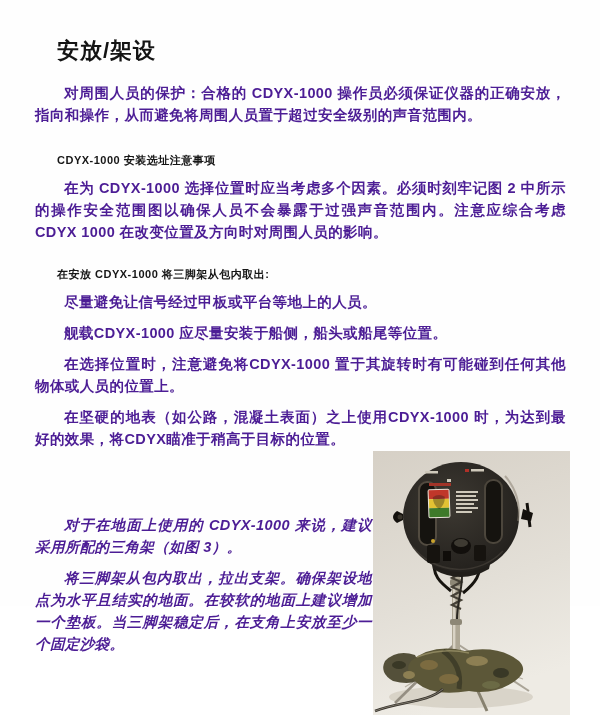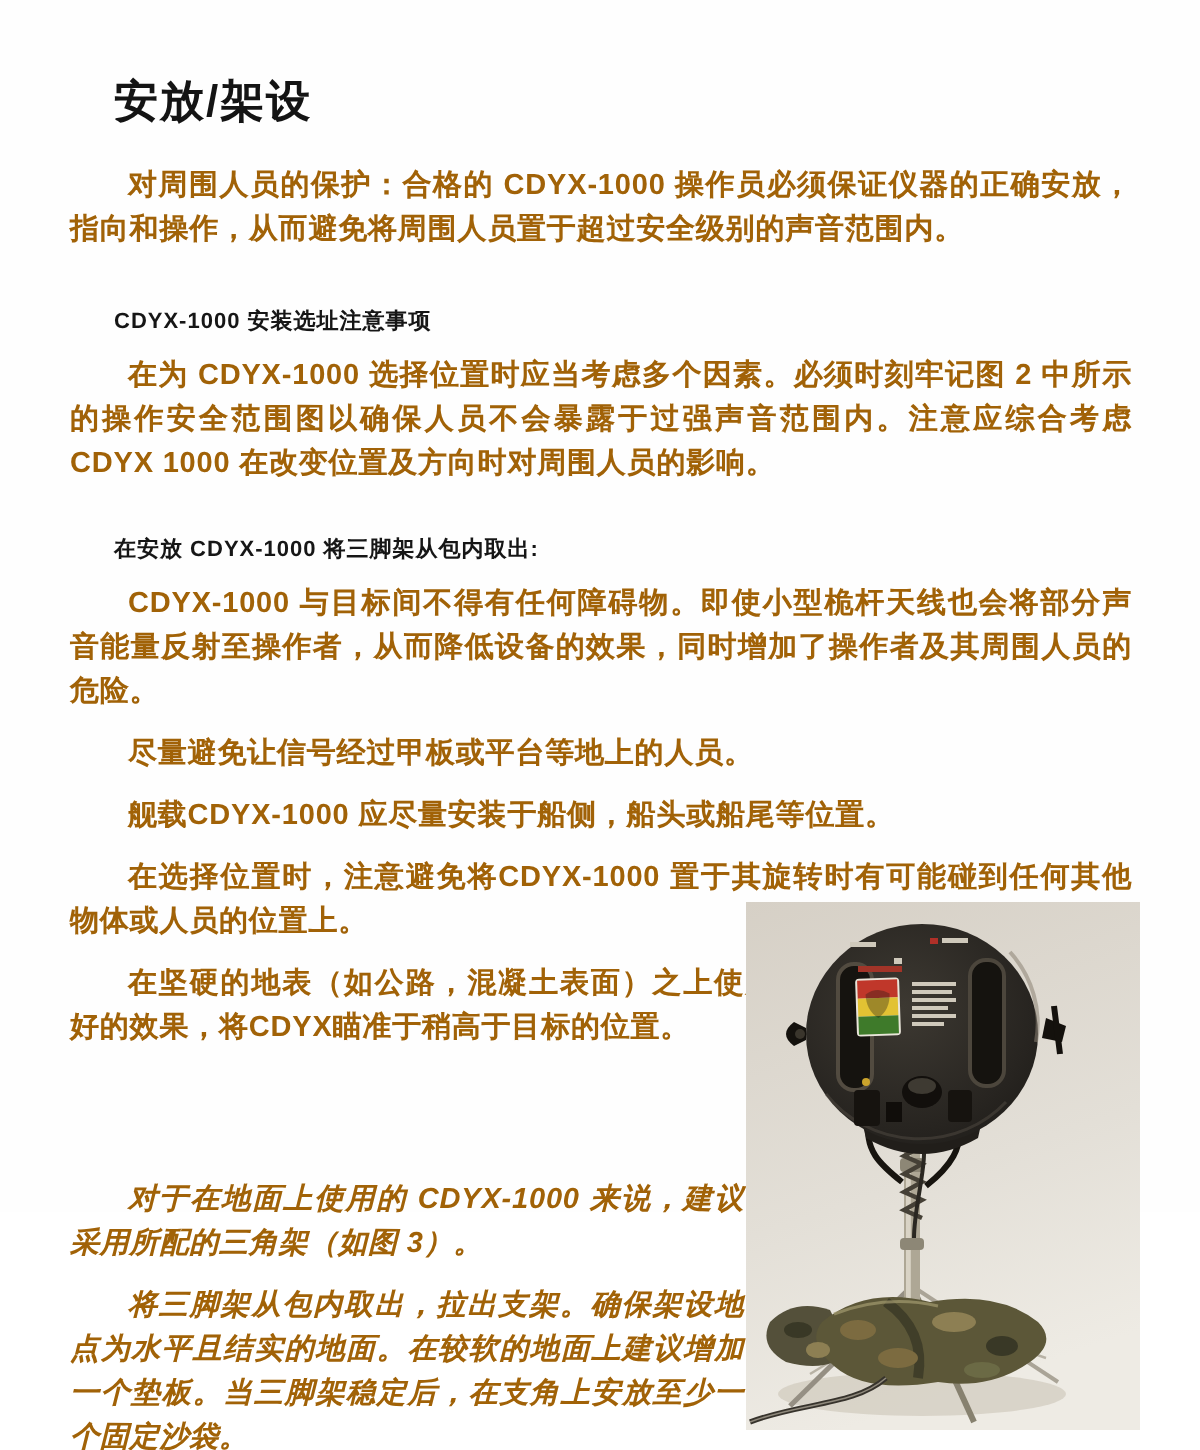--- a/index.html
+++ b/index.html
@@ -17,21 +17,21 @@
     margin:36px 0 16px 22px;color:#141414;
   }
   .h2{
     font-size:11px;font-weight:bold;letter-spacing:0.5px;
     margin:27px 0 9px 22px;color:#161616;
   }
   .h2.tight{margin-top:24px;}
   .para{
     font-size:14.5px;font-weight:bold;line-height:22px;
     text-indent:2em;margin:0 0 9px 0;letter-spacing:0.4px;
-    text-align:justify;color:#a16207;
+    text-align:justify;color:#4c1d95;
   }
   .ground-section .para{width:337px;font-style:italic;}
   .ground-section .h2{margin-top:40px;text-align:right;}
   .figure{
     position:absolute;left:373px;top:451px;width:197px;height:264px;
   }
   .figure svg{display:block;width:197px;height:264px;}
 </style>
 </head>
 <body>
@@ -40,21 +40,20 @@
   <div class="content">
 
     <div class="doc-title">安放/架设</div>
 
     <p class="para">对周围人员的保护：合格的 CDYX-1000 操作员必须保证仪器的正确安放，指向和操作，从而避免将周围人员置于超过安全级别的声音范围内。</p>
 
     <div class="h2">CDYX-1000 安装选址注意事项</div>
     <p class="para">在为 CDYX-1000 选择位置时应当考虑多个因素。必须时刻牢记图 2 中所示的操作安全范围图以确保人员不会暴露于过强声音范围内。注意应综合考虑 CDYX 1000 在改变位置及方向时对周围人员的影响。</p>
 
     <div class="h2 tight">在安放 CDYX-1000 将三脚架从包内取出:</div>
-    <p class="para">CDYX-1000 与目标间不得有任何障碍物。即使小型桅杆天线也会将部分声音能量反射至操作者，从而降低设备的效果，同时增加了操作者及其周围人员的危险。</p>
     <p class="para">尽量避免让信号经过甲板或平台等地上的人员。</p>
     <p class="para">舰载CDYX-1000 应尽量安装于船侧，船头或船尾等位置。</p>
     <p class="para">在选择位置时，注意避免将CDYX-1000 置于其旋转时有可能碰到任何其他物体或人员的位置上。</p>
     <p class="para">在坚硬的地表（如公路，混凝土表面）之上使用CDYX-1000 时，为达到最好的效果，将CDYX瞄准于稍高于目标的位置。</p>
 
     <div class="ground-section">
       <div class="h2">地面架设</div>
       <p class="para">对于在地面上使用的 CDYX-1000 来说，建议采用所配的三角架（如图 3）。</p>
       <p class="para">将三脚架从包内取出，拉出支架。确保架设地点为水平且结实的地面。在较软的地面上建议增加一个垫板。当三脚架稳定后，在支角上安放至少一个固定沙袋。</p>
 

